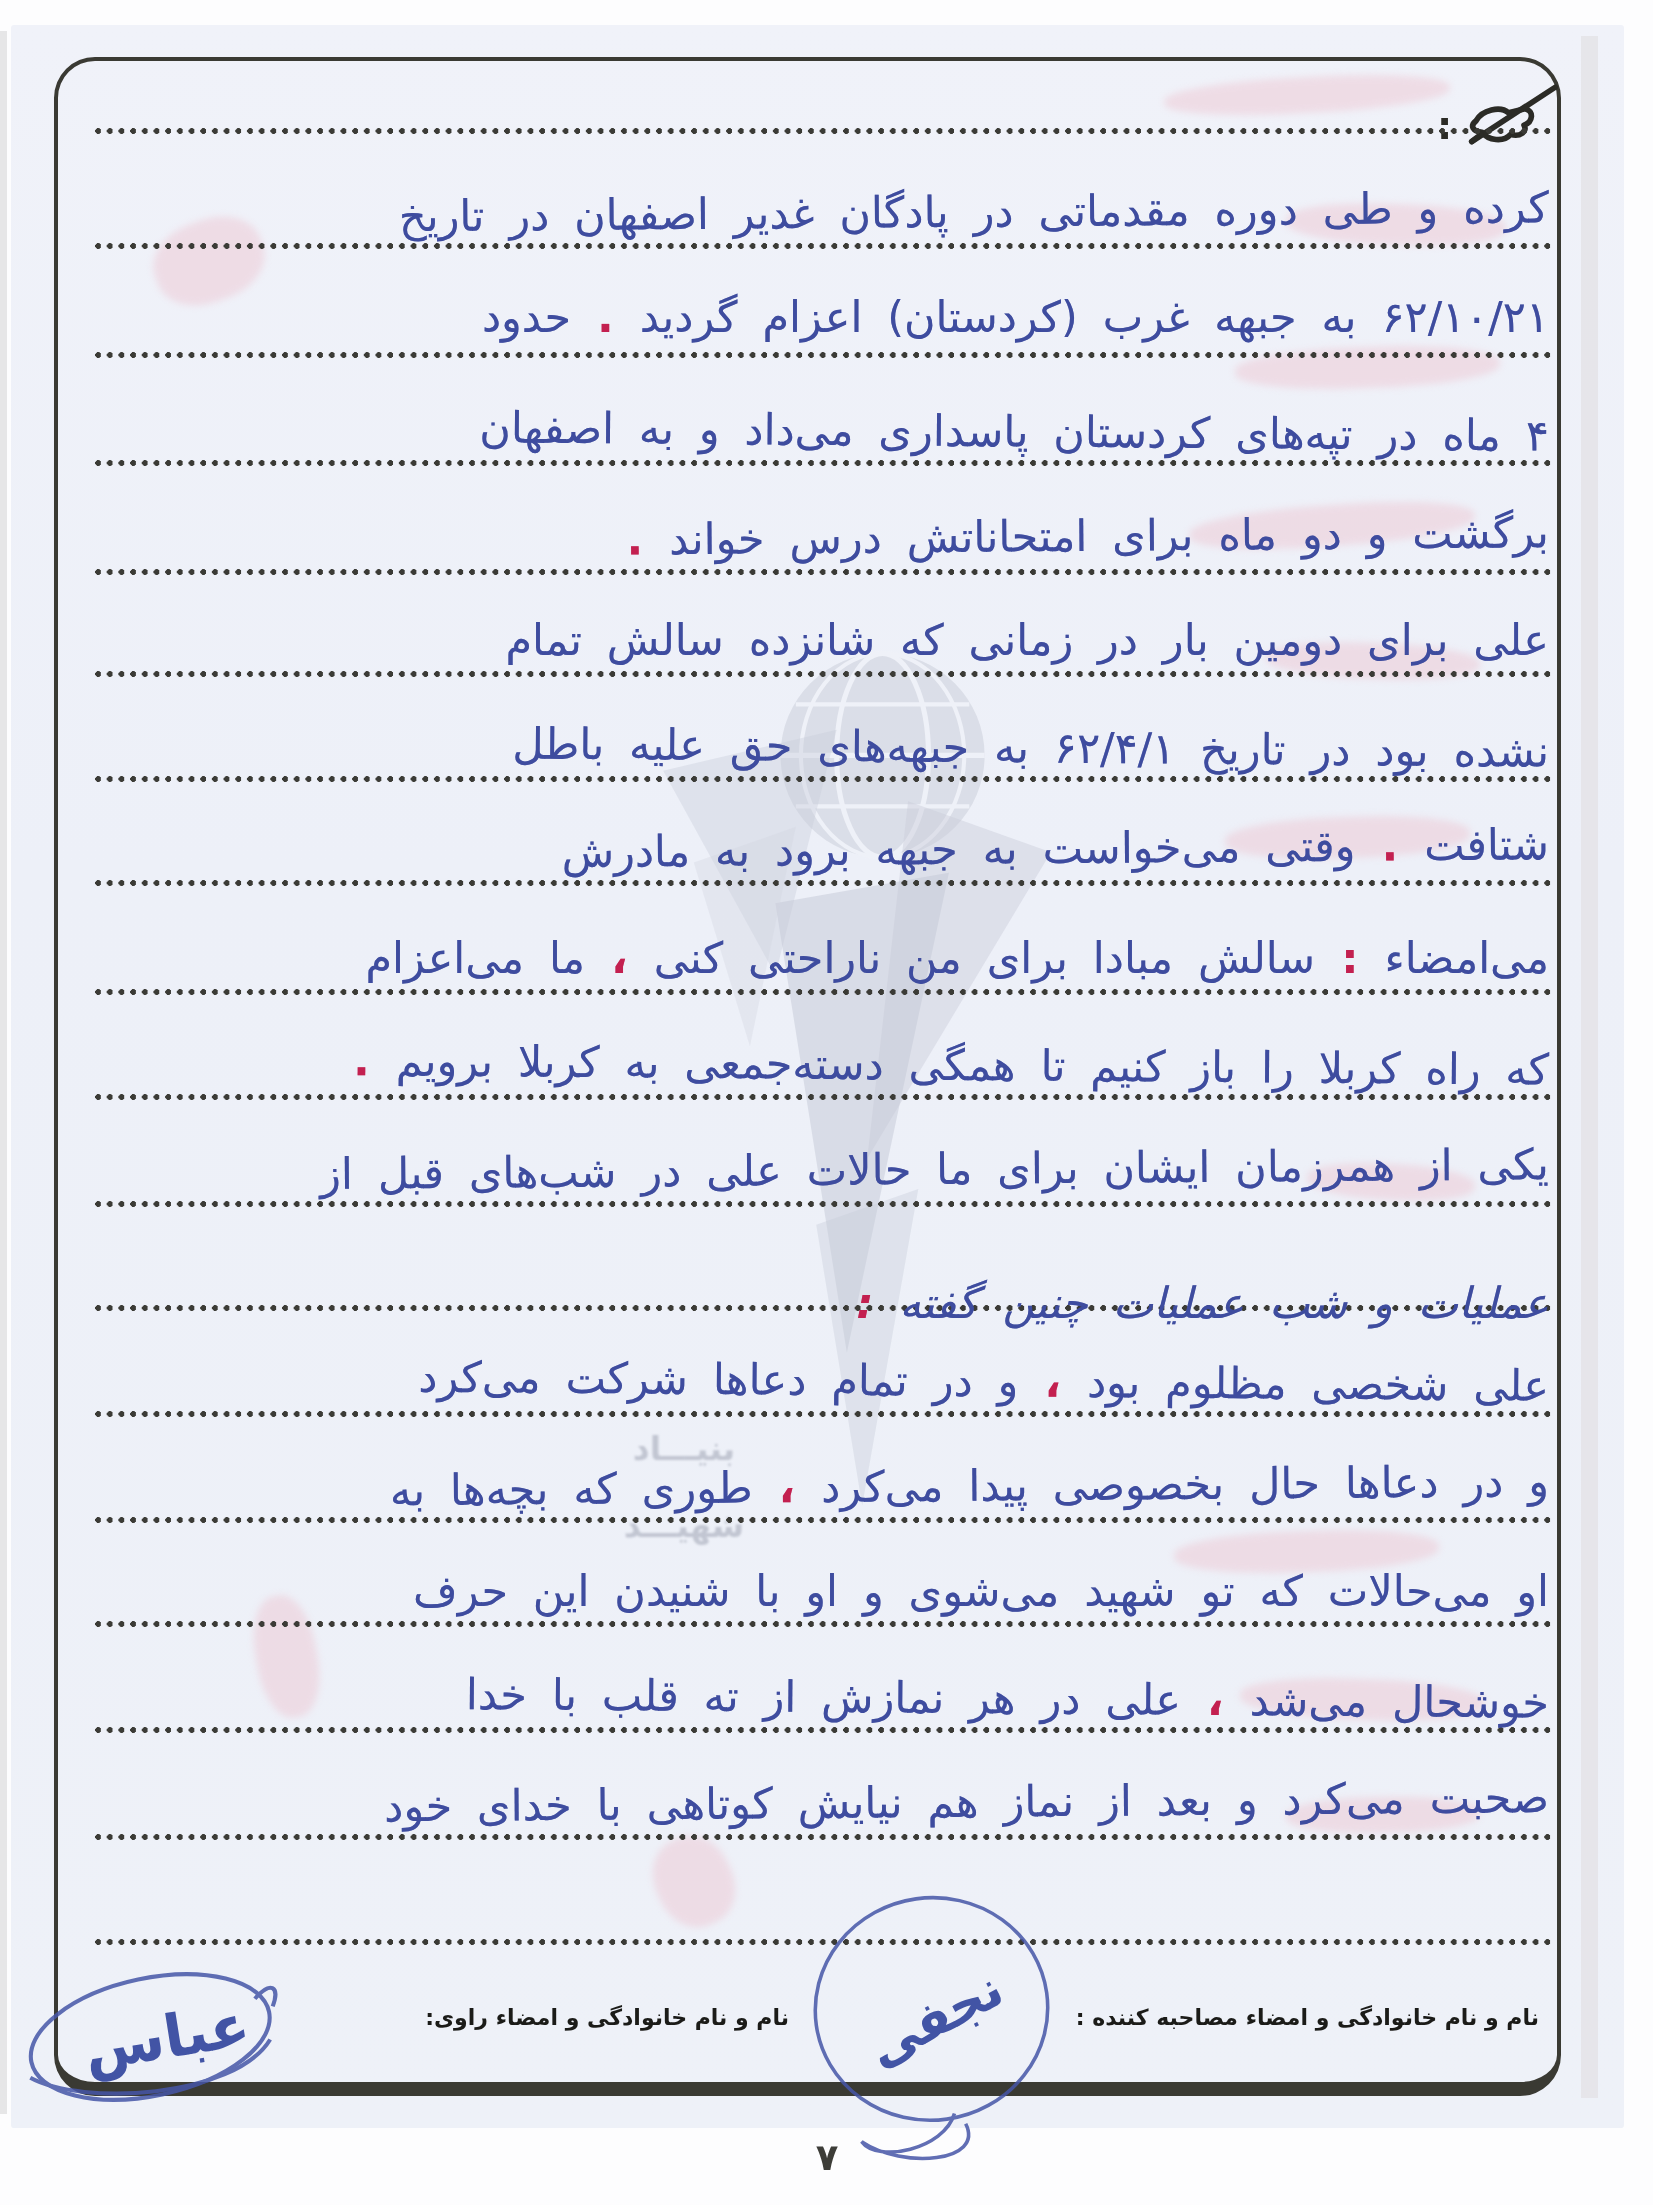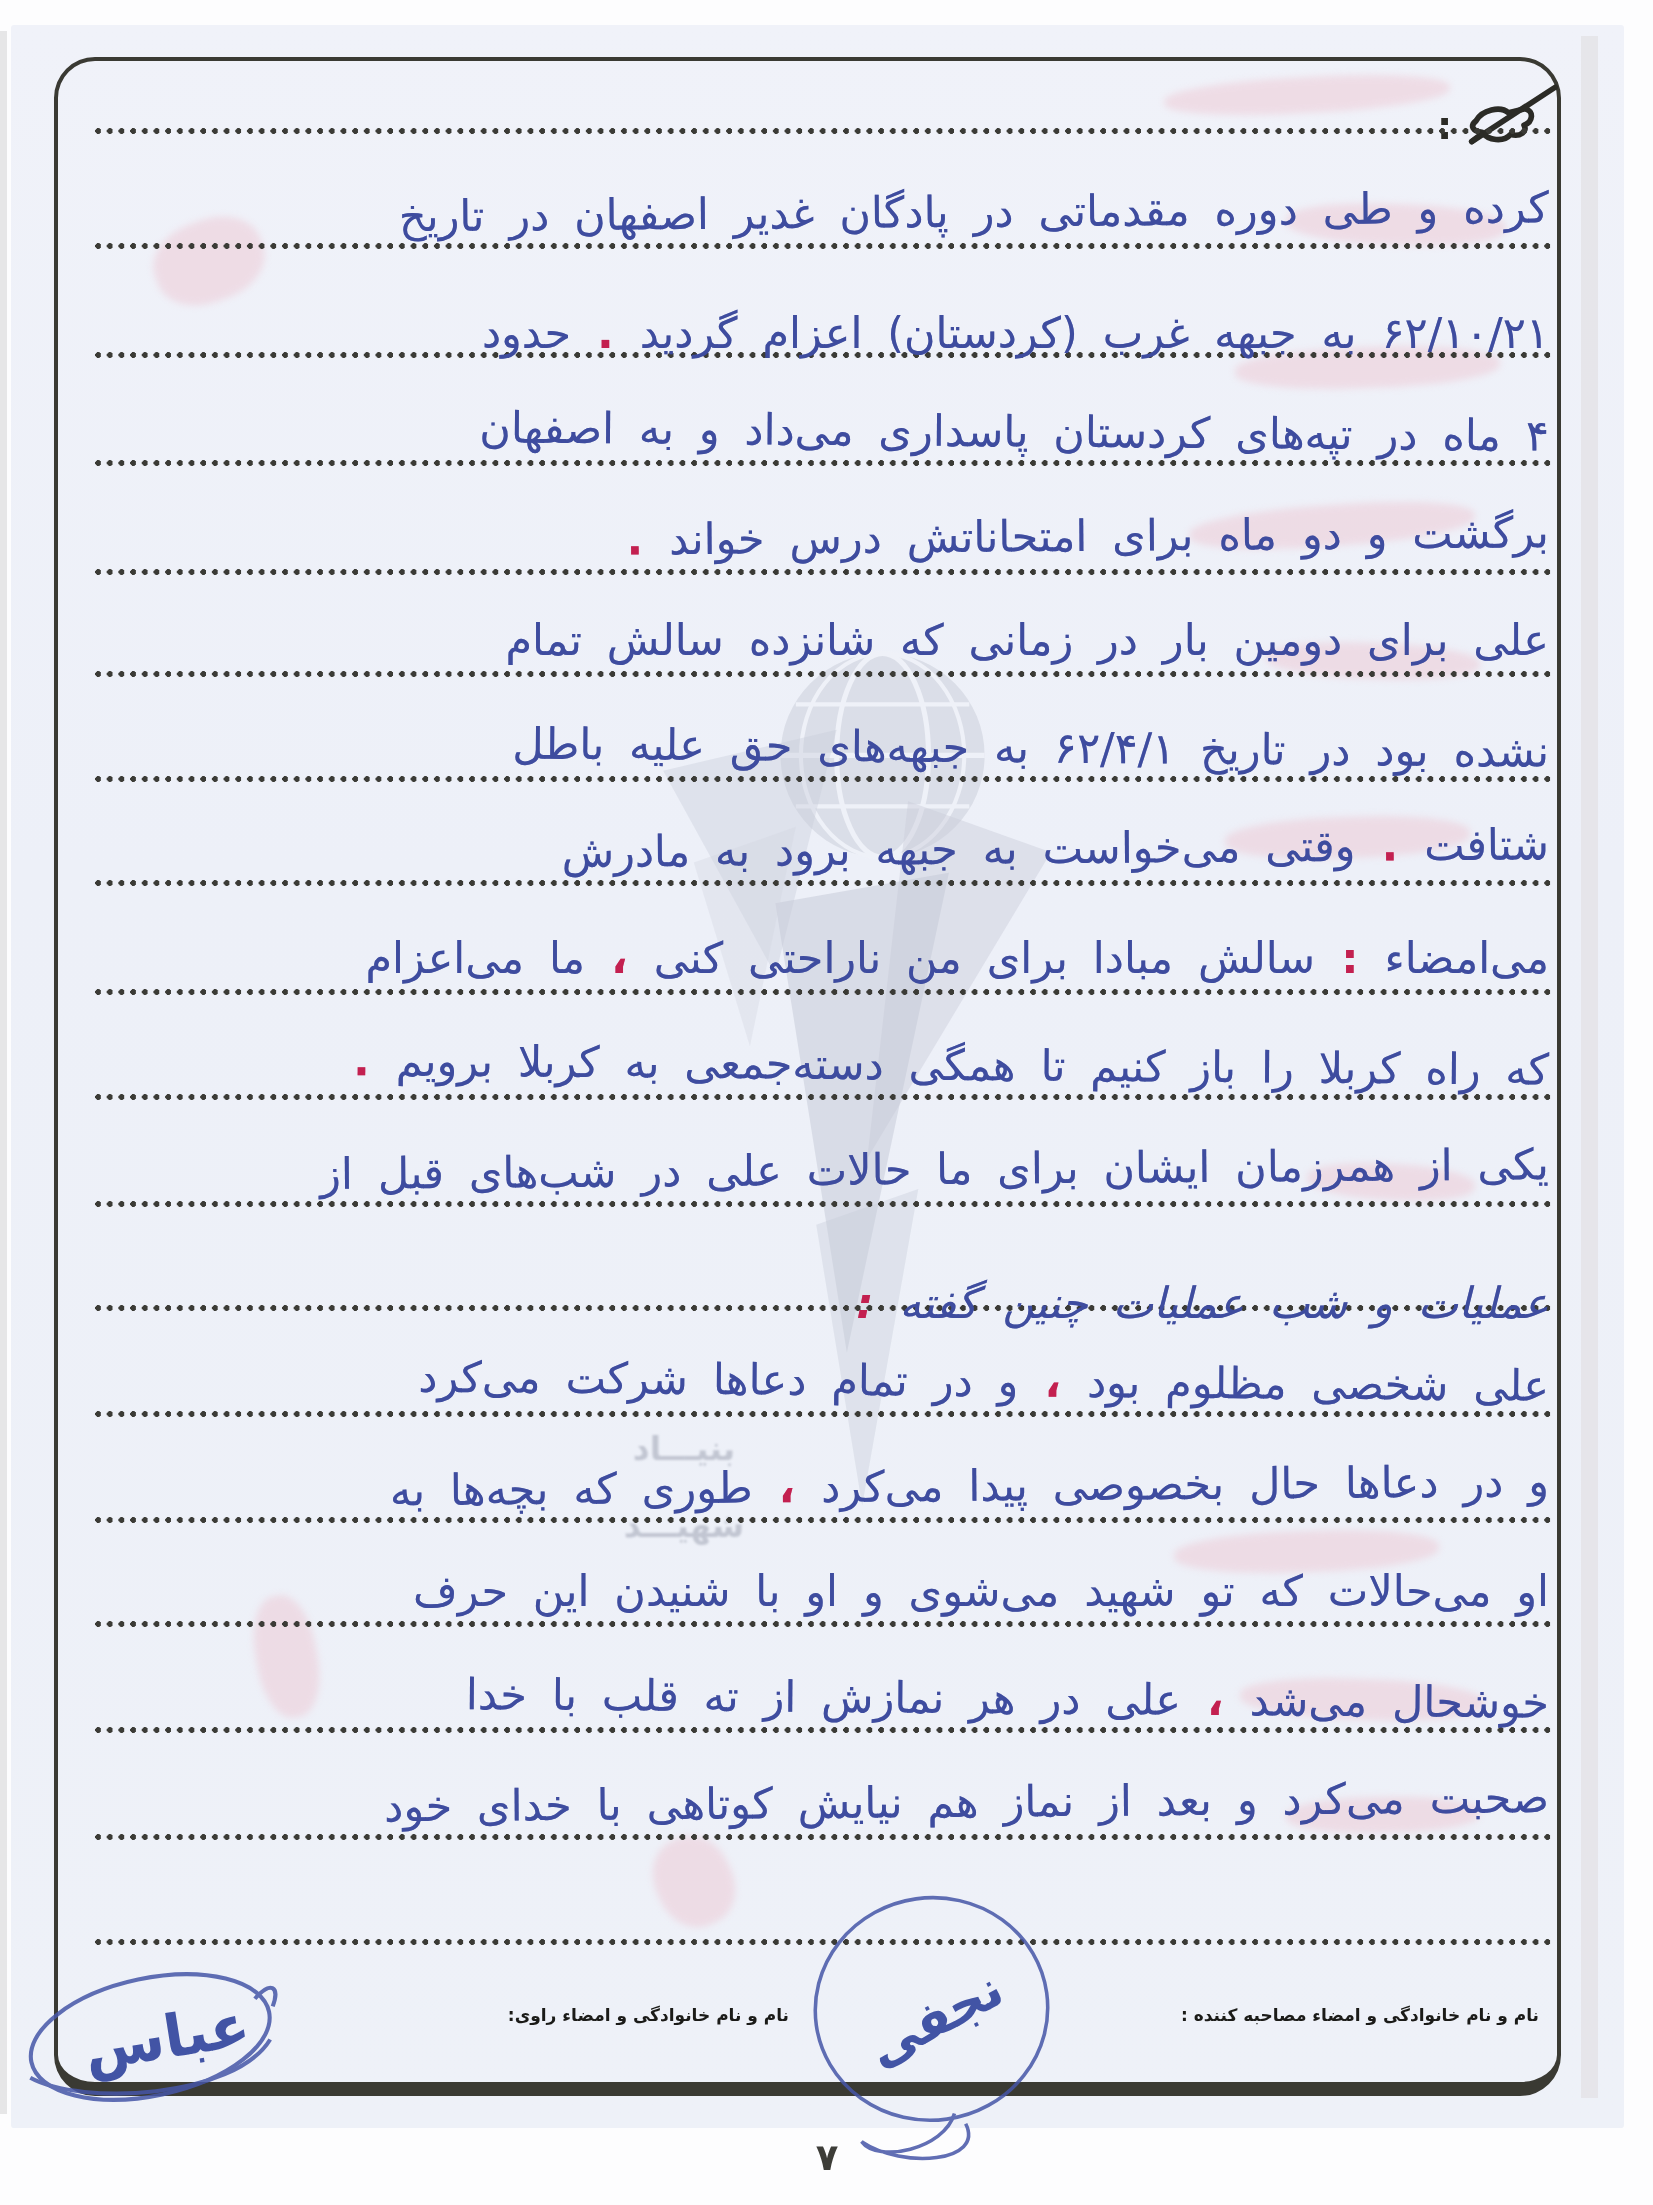--- a/index.html
+++ b/index.html
@@ -40,21 +40,21 @@
   .wm svg{position:absolute;left:0;top:0;}
   .wm-text{
     position:absolute;left:31px;width:286px;text-align:center;direction:rtl;
     color:#c2c6d2;font-weight:bold;letter-spacing:3.1px;
     filter:blur(1px);
   }
   .wm-text.t1{top:842px;font-size:33px;}
   .wm-text.t2{top:919px;font-size:33px;}
   .flabel{
     position:absolute;direction:rtl;white-space:nowrap;
-    font-weight:bold;font-size:17px;color:#1b1b18;
+    font-weight:bold;font-size:22px;color:#1b1b18;
   }
   .flabel.interviewer{right:115px;top:2005px;}
   .flabel.narrator{left:309px;width:480px;text-align:right;top:2005px;}
   .sig{position:absolute;}
   .pagenum{
     position:absolute;left:0;right:0;top:2136px;text-align:center;
     font-size:37px;font-weight:bold;color:#3d3d38;
   }
   .bleed{position:absolute;border-radius:45%;filter:blur(3.6px);}
 </style>
@@ -132,21 +132,21 @@
     <div class="dotline" style="top: 1410px;"></div>
     <div class="dotline" style="top: 1516px;"></div>
     <div class="dotline" style="top: 1620px;"></div>
     <div class="dotline" style="top: 1726px;"></div>
     <div class="dotline" style="top: 1833px;"></div>
     <div class="dotline" style="top: 1938px;"></div>
   </div>
 
 <div id="hw-layer">
     <div class="hw" style="top: 170px; transform: rotate(-0.45deg);"><span>کرده و طی دوره مقدماتی در پادگان غدیر اصفهان در تاریخ</span></div>
-    <div class="hw" style="top: 290px; transform: rotate(0deg);"><span>۶۲/۱۰/۲۱ به جبهه غرب (کردستان) اعزام گردید</span><span class="rd"> . </span><span>حدود</span></div>
+    <div class="hw" style="top: 274px; transform: rotate(0deg);"><span>۶۲/۱۰/۲۱ به جبهه غرب (کردستان) اعزام گردید</span><span class="rd"> . </span><span>حدود</span></div>
     <div class="hw" style="top: 387px; transform: rotate(0.45deg);"><span>۴ ماه در تپه‌های کردستان پاسداری می‌داد و به اصفهان</span></div>
     <div class="hw" style="top: 495px; transform: rotate(-0.45deg);"><span>برگشت و دو ماه برای امتحاناتش درس خواند</span><span class="rd"> .</span></div>
     <div class="hw" style="top: 597px; transform: rotate(0deg);"><span>علی برای دومین بار در زمانی که شانزده سالش تمام</span></div>
     <div class="hw" style="top: 703px; transform: rotate(0.45deg);"><span>نشده بود در تاریخ ۶۲/۴/۱ به جبهه‌های حق علیه باطل</span></div>
     <div class="hw" style="top: 807px; transform: rotate(-0.45deg);"><span>شتافت</span><span class="rd"> . </span><span>وقتی می‌خواست به جبهه برود به مادرش</span></div>
     <div class="hw" style="top: 915px; transform: rotate(0deg);"><span>می‌امضاء</span><span class="rd"> : </span><span>سالش مبادا برای من ناراحتی کنی</span><span class="rd"> ، </span><span>ما می‌اعزام</span></div>
     <div class="hw" style="top: 1021px; transform: rotate(0.45deg);"><span>که راه کربلا را باز کنیم تا همگی دسته‌جمعی به کربلا برویم</span><span class="rd"> .</span></div>
     <div class="hw" style="top: 1127px; transform: rotate(-0.45deg);"><span>یکی از همرزمان ایشان برای ما حالات علی در شب‌های قبل از</span></div>
     <div class="hw" style="top: 1260px; transform: rotate(0deg); font-style: italic;"><span>عملیات و شب عملیات چنین گفته</span><span class="rd"> :</span></div>
     <div class="hw" style="top: 1337px; transform: rotate(0.45deg);"><span>علی شخصی مظلوم بود</span><span class="rd"> ، </span><span>و در تمام دعاها شرکت می‌کرد</span></div>

